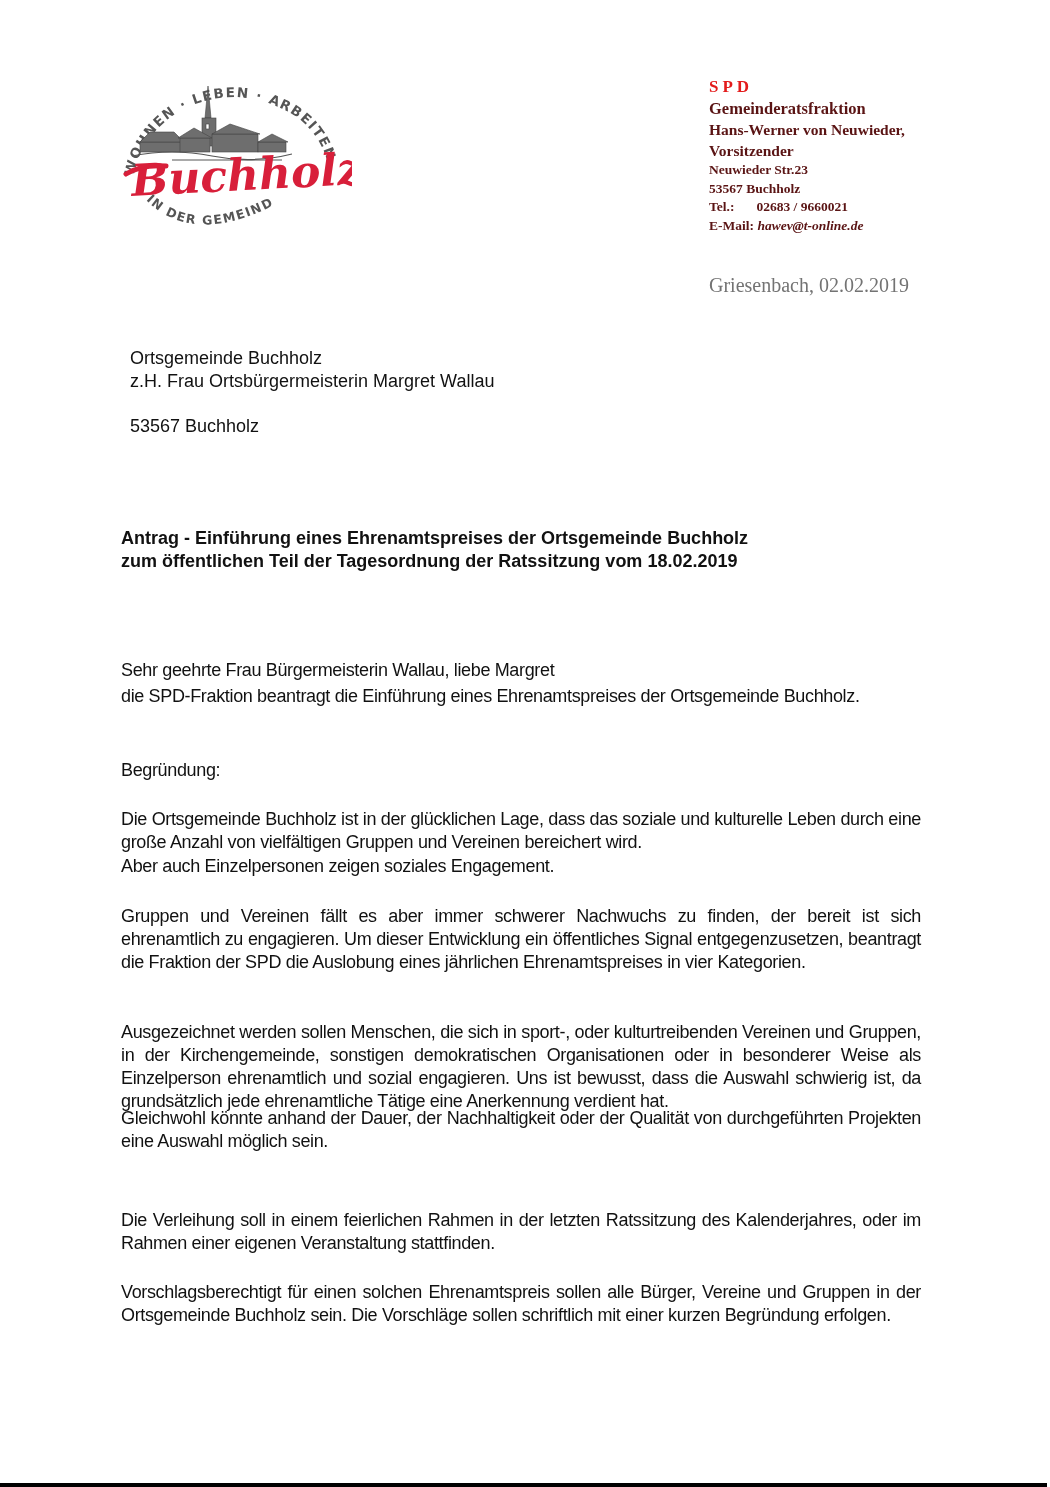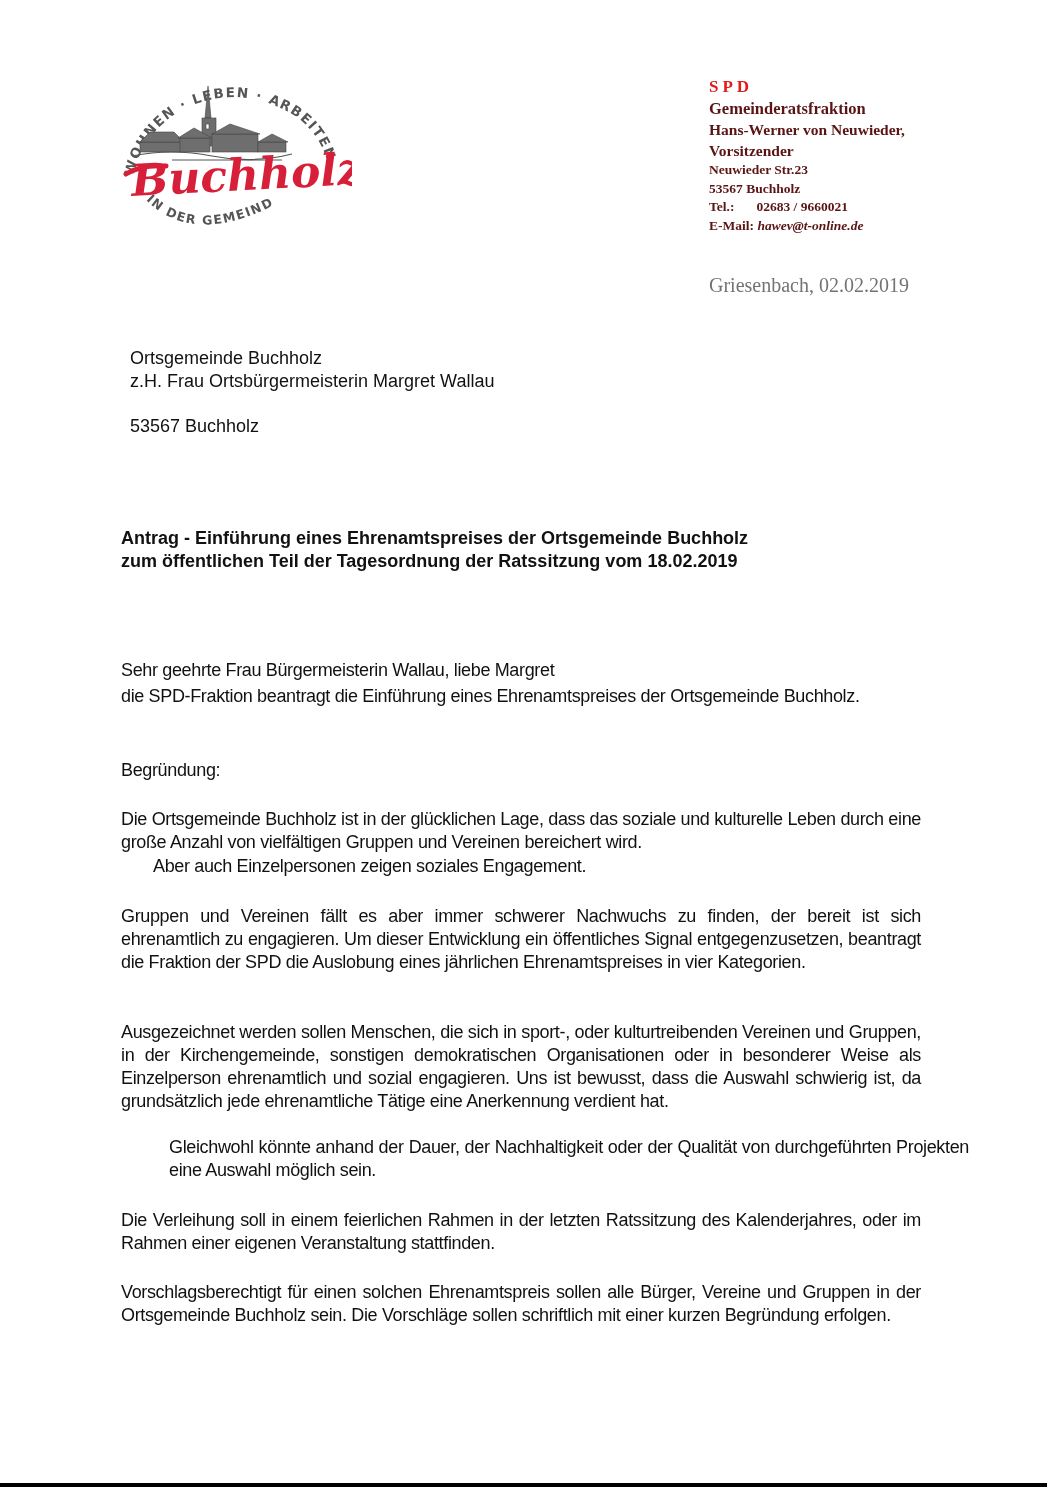--- a/index.html
+++ b/index.html
@@ -99,25 +99,25 @@
   <div class="doc subject">
     <div>Antrag - Einführung eines Ehrenamtspreises der Ortsgemeinde Buchholz</div>
     <div>zum öffentlichen Teil der Tagesordnung der Ratssitzung vom 18.02.2019</div>
   </div>
 
   <div class="doc block tight" style="top:640px;margin-top:19px;">Sehr geehrte Frau Bürgermeisterin Wallau, liebe Margret</div>
   <div class="doc block justify tight" style="top:685px;">die SPD-Fraktion beantragt die Einführung eines Ehrenamtspreises der Ortsgemeinde Buchholz.</div>
   <div class="doc block tight" style="top:759px;">Begründung:</div>
 
   <div class="doc block justify tight" style="top:808px;">Die Ortsgemeinde Buchholz ist in der glücklichen Lage, dass das soziale und kulturelle Leben durch eine große Anzahl von vielfältigen Gruppen und Vereinen  bereichert wird.</div>
-  <div class="doc block tight" style="top:855px;margin-left:32px;">Aber auch Einzelpersonen zeigen soziales Engagement.</div>
+  <div class="doc block tight" style="top:855px;">Aber auch Einzelpersonen zeigen soziales Engagement.</div>
 
   <div class="doc block justify tight" style="top:905px;">Gruppen und Vereinen fällt es aber immer schwerer  Nachwuchs zu finden, der bereit ist sich ehrenamtlich zu engagieren. Um dieser Entwicklung ein öffentliches Signal entgegenzusetzen, beantragt die Fraktion der SPD die Auslobung eines jährlichen Ehrenamtspreises in vier Kategorien.</div>
 
   <div class="doc block justify tight" style="top:1021px;">Ausgezeichnet werden sollen Menschen, die sich in sport-,  oder kulturtreibenden Vereinen und Gruppen, in der Kirchengemeinde, sonstigen demokratischen Organisationen oder in besonderer Weise als Einzelperson ehrenamtlich und sozial engagieren. Uns ist  bewusst, dass die  Auswahl schwierig ist, da grundsätzlich jede ehrenamtliche Tätige eine Anerkennung verdient hat.</div>
-  <div class="doc block justify tight" style="top:1136px;margin-left:48px;">Gleichwohl könnte anhand der Dauer, der Nachhaltigkeit oder der Qualität von durchgeführten Projekten eine Auswahl möglich sein.</div>
+  <div class="doc block justify tight" style="top:1107px;">Gleichwohl könnte anhand der Dauer, der Nachhaltigkeit oder der Qualität von durchgeführten Projekten eine Auswahl möglich sein.</div>
 
   <div class="doc block justify tight" style="top:1209px;">Die Verleihung soll in einem feierlichen Rahmen in der letzten Ratssitzung des Kalenderjahres, oder im Rahmen einer eigenen Veranstaltung stattfinden.</div>
 
   <div class="doc block justify tight" style="top:1281px;">Vorschlagsberechtigt für einen solchen Ehrenamtspreis sollen alle Bürger, Vereine und Gruppen in der Ortsgemeinde Buchholz sein. Die Vorschläge sollen schriftlich mit einer kurzen Begründung erfolgen.</div>
 
   <div class="bottom-edge"></div>
 </div>
 
 </body></html>

